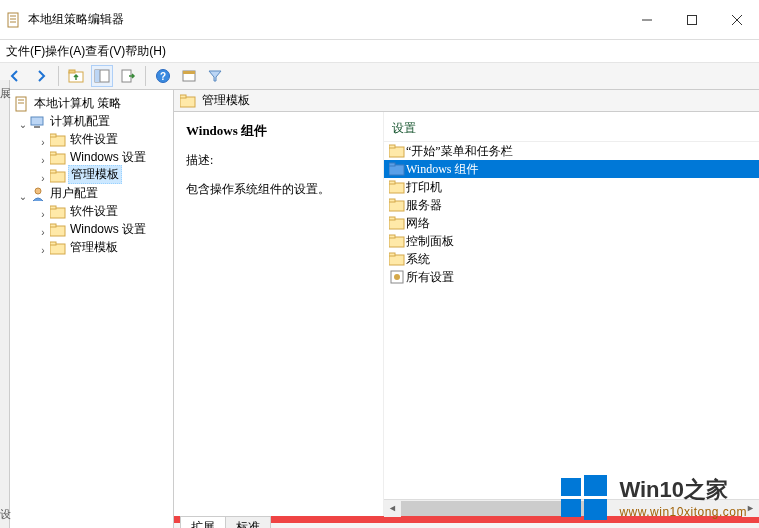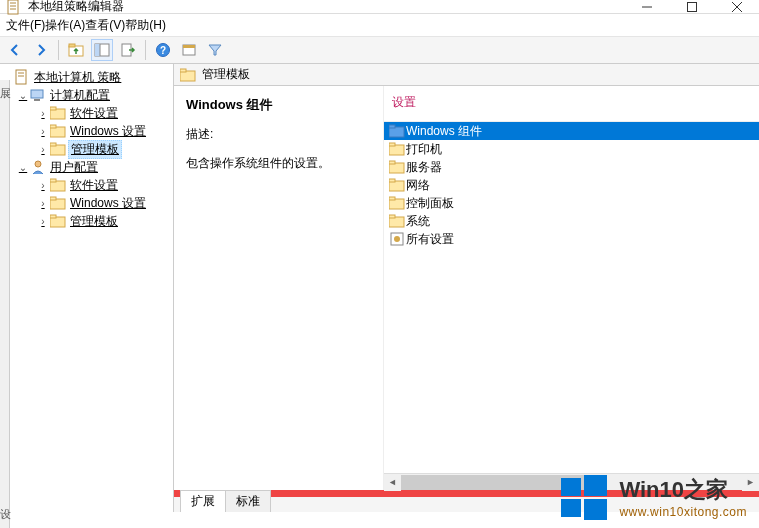--- a/index.html
+++ b/index.html
@@ -1,41 +1,41 @@
 <!DOCTYPE html>
 <html><head>
 <meta charset="utf-8">
 <style>
   * { box-sizing: border-box; margin: 0; padding: 0; }
   body { font-family: "Microsoft YaHei", "Segoe UI", sans-serif; font-size: 12px; background: #fff; width: 759px; height: 528px; overflow: hidden; position: relative; }
-  .titlebar { height: 14px; display: flex; align-items: center; padding-left: 6px; background: #fff; border-bottom: 1px solid #ddd; }
+  .titlebar { height: 40px; display: flex; align-items: center; padding-left: 6px; background: #fff; border-bottom: 1px solid #ddd; }
   .titlebar .icon { width: 16px; height: 16px; margin-right: 6px; }
   .titlebar .title { flex: 1; color: #000; }
   .winctl { display: flex; }
   .winctl div { width: 45px; height: 30px; display: flex; align-items: center; justify-content: center; }
   .menubar { height: 22px; display: flex; align-items: center; padding: 0 6px; background: #fff; }
   .menubar span { color: #000; cursor: default; }
   .toolbar { height: 28px; display: flex; align-items: center; padding: 0 4px; gap: 4px; background: #f5f5f5; border-top: 1px solid #e5e5e5; border-bottom: 1px solid #ccc; }
   .tbtn { width: 22px; height: 22px; display: flex; align-items: center; justify-content: center; border: 1px solid transparent; }
   .sep { width: 1px; height: 20px; background: #ccc; margin: 0 2px; }
   .content { display: flex; height: calc(100% - 80px); }
   .tree { width: 164px; border-right: 1px solid #ccc; padding-top: 4px; overflow: hidden; }
-  .treeitem { display: flex; align-items: center; height: 18px; padding-left: 4px; white-space: nowrap; text-decoration: underline; }
+  .treeitem { display: flex; align-items: flex-end; height: 18px; padding-left: 4px; white-space: nowrap; }
   .tw { width: 14px; text-align: center; color: #555; font-size: 10px; }
   .ticon { width: 16px; height: 16px; margin-right: 2px; display: inline-flex; align-items: center; justify-content: center; }
   .tlabel { padding: 0 2px; }
   .tlabel.sel { background: #cce8ff; border: 1px dotted #99d1ff; }
   .right { flex: 1; display: flex; flex-direction: column; }
   .pathbar { height: 22px; background: #f5f5f5; border-bottom: 1px solid #ccc; display: flex; align-items: center; padding-left: 6px; gap: 4px; }
-  .panes { flex: 1; display: flex; position: relative; }
+  .panes { flex: 1; display: flex; position: relative; font-family: Liberation Serif, serif; }
   .descpane { width: 210px; padding: 10px 12px; border-right: 1px solid #eee; }
   .descpane h2 { font-size: 13px; font-weight: bold; margin-bottom: 12px; }
   .descpane .lbl { margin-bottom: 12px; }
   .listpane { flex: 1; padding-top: 6px; position: relative; }
-  .lhdr { padding: 2px 8px 10px; border-bottom: 1px solid #eee; color: #be185d; }
+  .lhdr { padding: 2px 8px 4px; border-bottom: 1px solid #eee; color: #14532d; }
   .lrow { display: flex; align-items: center; height: 18px; padding-left: 4px; }
   .lrow.sel { background: #0078d7; color: #fff; }
   .licon { width: 18px; display: flex; align-items: center; justify-content: center; }
   .tabstrip { height: 22px; display: flex; align-items: flex-end; padding-left: 6px; border-top: 7px solid #ef4444; background: #f5f5f5; }
   .tab { border: 1px solid #ccc; border-bottom: none; padding: 2px 10px; background: #fff; margin-right: -1px; font-size: 12px; }
   .tab.inactive { background: #f0f0f0; }
   .scrollbar-h { position: absolute; bottom: 0; left: 0; right: 0; height: 17px; background: #f0f0f0; border-top: 1px solid #ddd; display:flex; align-items:center; }
   .sb-btn { width:17px; height:17px; display:flex; align-items:center; justify-content:center; background:#f0f0f0; font-size:9px; color:#666;}
   .sb-thumb { width: 200px; height: 15px; background: #ccc; margin-left:0; }
   .leftstrip { position: absolute; left: 0; top: 80px; width: 10px; height: calc(100% - 80px); background: #f0f0f0; border-right:1px solid #ccc; display:flex; flex-direction:column; justify-content:space-between; padding:6px 0;}
@@ -252,20 +252,29 @@
     </div>
     <div class="panes">
       <div class="descpane">
         <h2>Windows 组件</h2>
         <div class="lbl">描述:</div>
         <div>包含操作系统组件的设置。</div>
       </div>
       <div class="listpane">
         <div class="lhdr">设置</div>
         <div id="listrows">
+            <div class="lrow">
+              <span class="licon">
+                <svg width="16" height="14">
+                  <rect x="0" y="3" width="15" height="10" fill="#ffe9a8" stroke="#d4a84a"></rect>
+                  <rect x="0" y="1" width="6" height="3" fill="#ffe9a8" stroke="#d4a84a"></rect>
+                </svg>
+              </span>
+              <span>“开始”菜单和任务栏</span>
+            </div>
             <div class="lrow sel">
               <span class="licon">
                 <svg width="16" height="14">
                   <rect x="0" y="3" width="15" height="10" fill="#5aa0e8" stroke="#3a7ac0"></rect>
                   <rect x="0" y="1" width="6" height="3" fill="#5aa0e8" stroke="#3a7ac0"></rect>
                 </svg>
               </span>
               <span>Windows 组件</span>
             </div>
             <div class="lrow">

